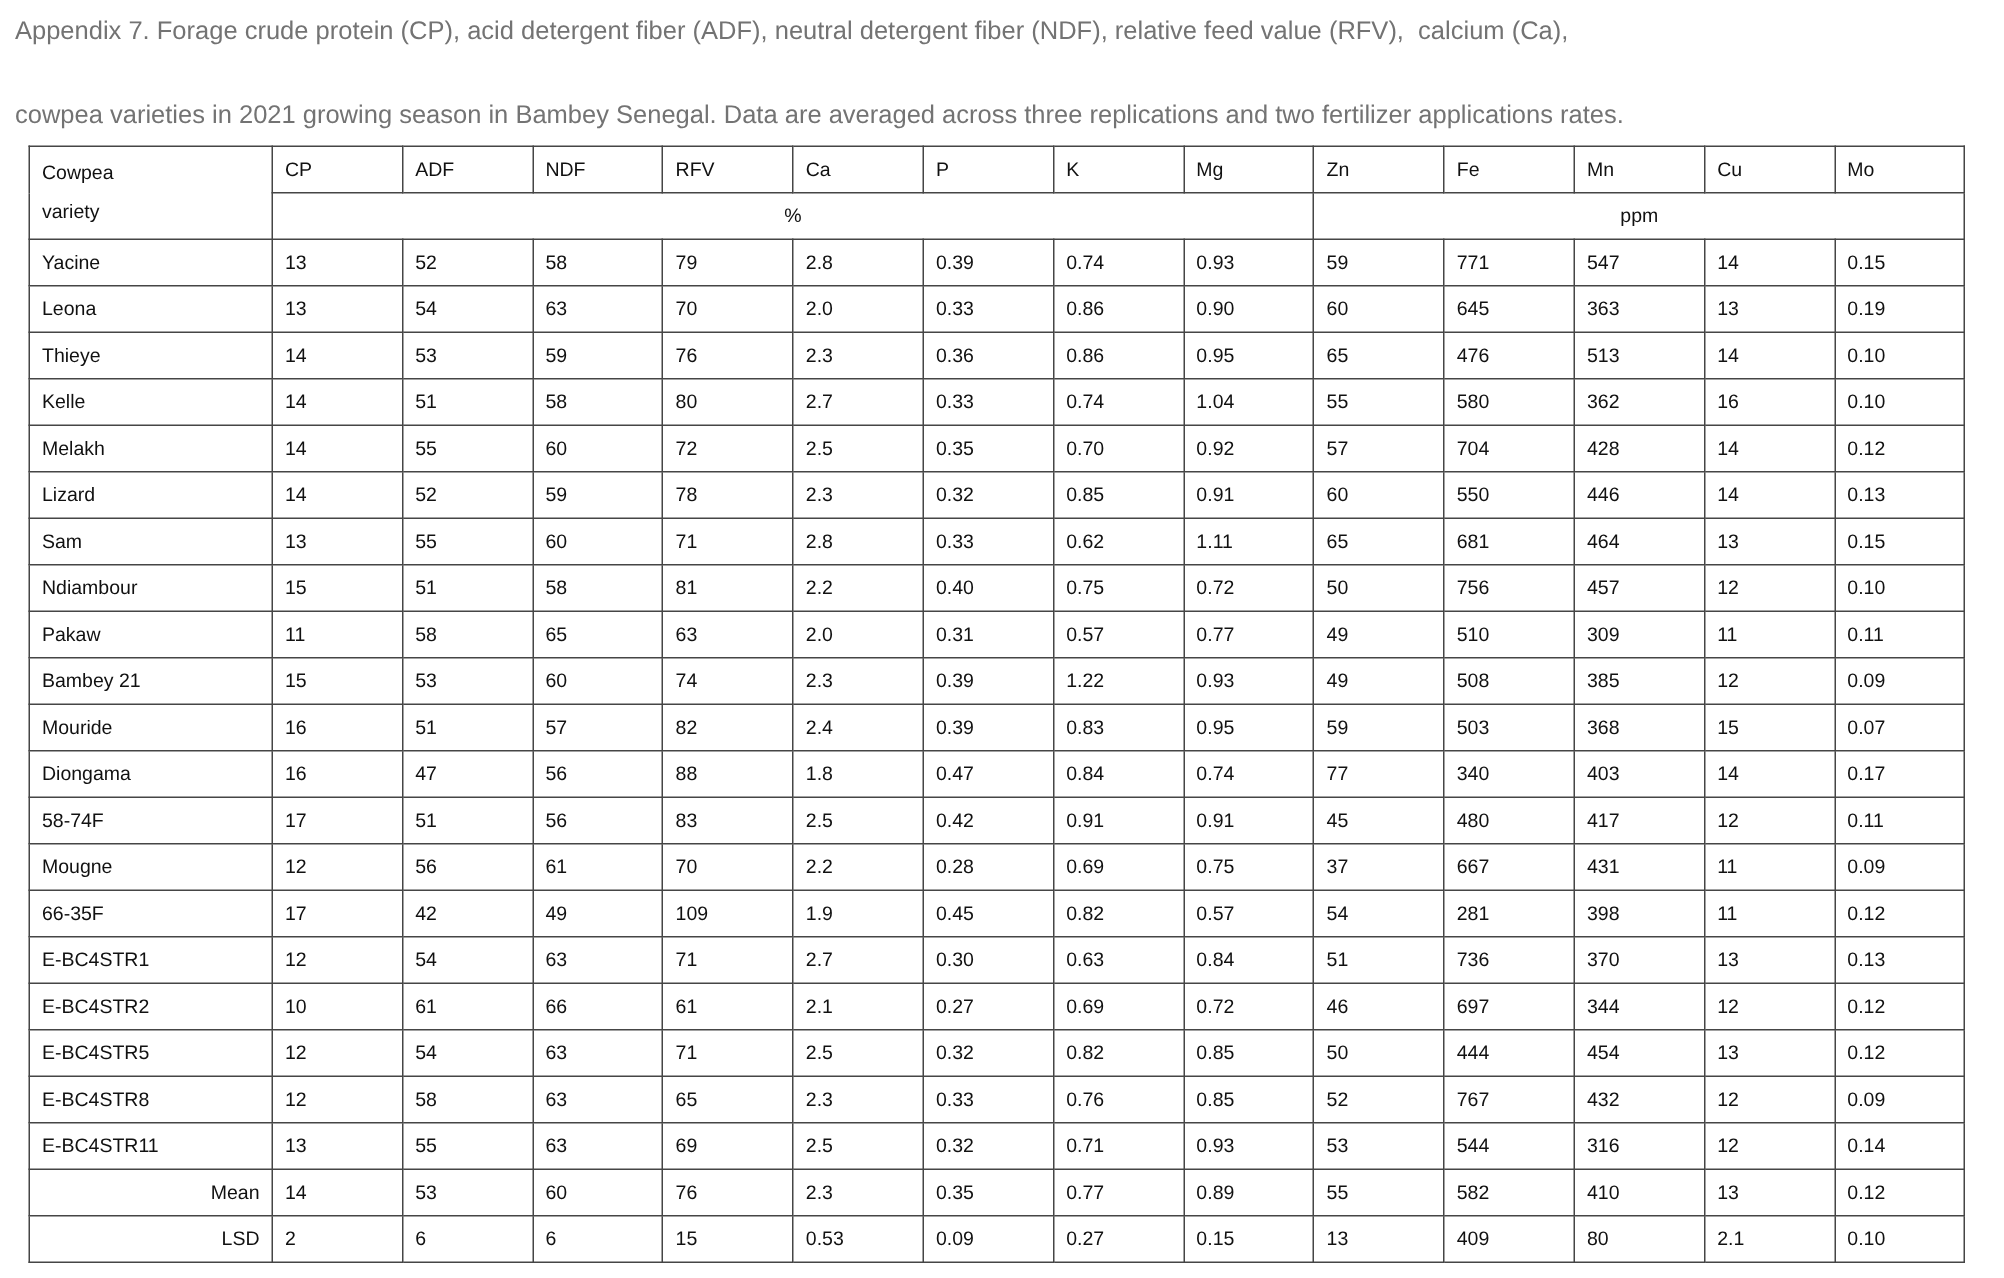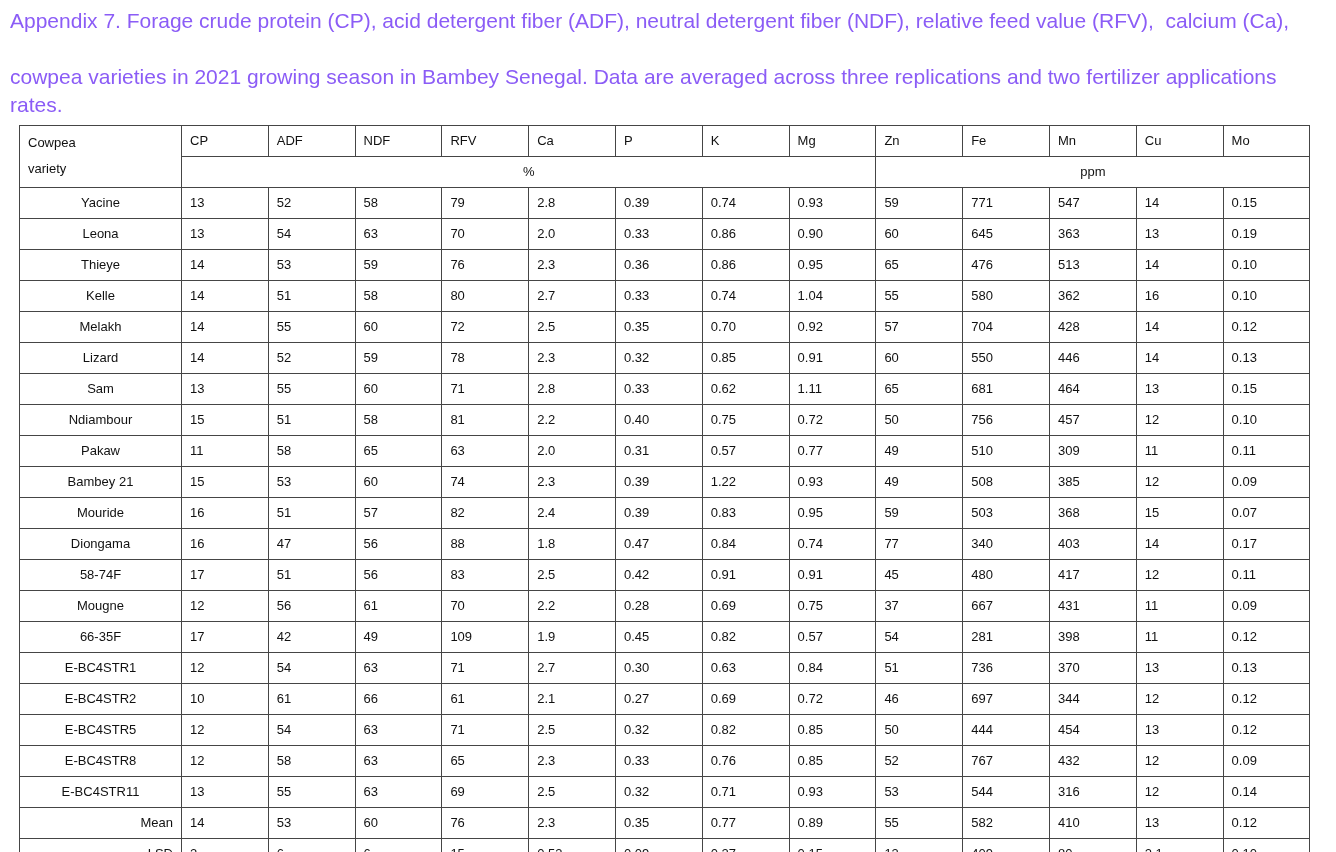--- a/index.html
+++ b/index.html
@@ -11,23 +11,23 @@
     height: 852px;
     overflow: hidden;
     font-family: "Liberation Sans", "DejaVu Sans", sans-serif;
     color: #111111;
   }
   .page {
     padding: 7px 12px 0 10px;
   }
   .caption {
     margin: 0 0 6px 0;
-    font-size: 21px;
+    font-size: 17px;
     line-height: 28px;
-    color: #8b5cf6;
+    color: #737373;
   }
   .caption-line {
     white-space: pre-wrap;
   }
   table.data-table {
     border-collapse: collapse;
     table-layout: fixed;
     width: 1291px;
     margin-left: 9px;
     font-size: 13px;
@@ -46,21 +46,21 @@
   .data-table th.row-header {
     vertical-align: top;
     white-space: pre-line;
     line-height: 26px;
     padding-top: 4px;
   }
   .data-table th.unit-cell {
     text-align: center;
   }
   .data-table td.variety-cell {
-    text-align: center;
+    text-align: left;
   }
   .data-table tr.summary-row td.variety-cell {
     text-align: right;
   }
 </style>
 </head>
 <body>
 
 <div class="page">
   <p class="caption">

